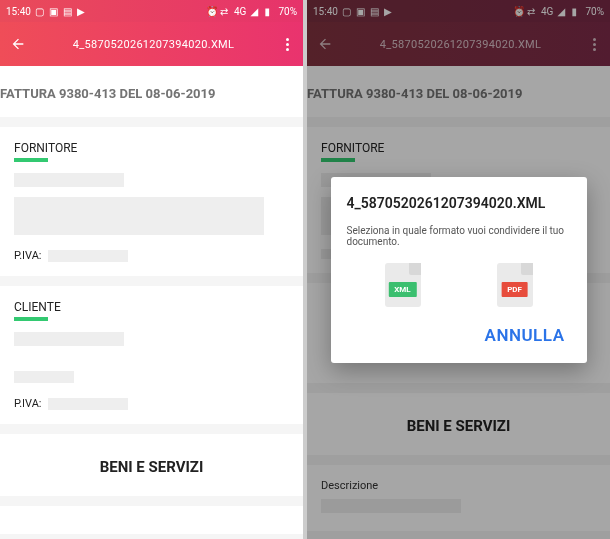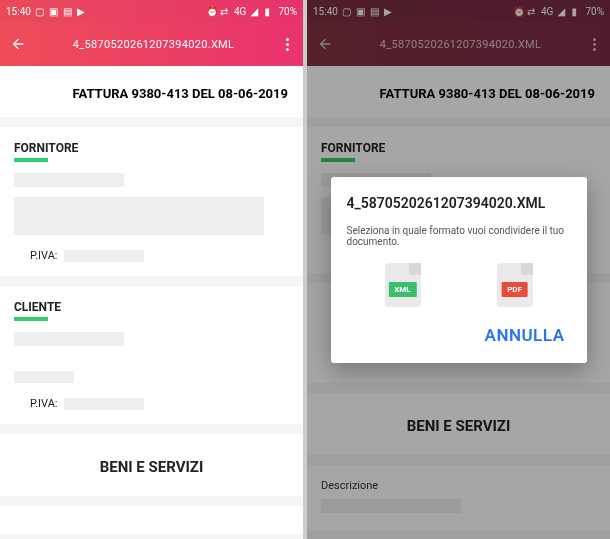--- a/index.html
+++ b/index.html
@@ -11,29 +11,29 @@
   .sb-icon { width: 10px; height: 10px; display: inline-block; }
   .appbar { height: 44px; background: linear-gradient(90deg, #ef4d58, #e9336e); color: #fff; display: flex; align-items: center; padding: 0 8px; font-size: 12px; position: relative; }
   .phone.right .appbar { background: linear-gradient(90deg, #823340, #7f2c4a); color: rgba(255,255,255,0.7); }
   .appbar .title { flex: 1; text-align: center; font-size: 11px; letter-spacing: 0.3px; }
   .back { width: 20px; height: 20px; display: flex; align-items: center; justify-content: center; }
   .menu { width: 16px; display: flex; flex-direction: column; gap: 2px; align-items: center; justify-content: center; }
   .menu span { width: 3px; height: 3px; border-radius: 50%; background: #fff; display: block; }
   .phone.right .menu span { background: rgba(255,255,255,0.7); }
   .content { background: #f5f5f5; height: calc(100% - 66px); overflow: hidden; }
   .card { background: #fff; margin: 0 0 10px 0; padding: 14px 14px; }
-  .invoice-title { text-align: right; font-weight: 700; font-size: 13px; color: #000000; padding: 20px 15px 16px; background: #fff; margin-bottom: 10px; }
-  .sec-title { font-weight: 700; font-size: 12px; color: #222; margin-bottom: 3px; }
+  .invoice-title { text-align: left; font-weight: 700; font-size: 13px; color: #737373; padding: 20px 0 16px; background: #fff; margin-bottom: 10px; }
+  .sec-title { font-weight: 400; font-size: 12px; color: #222; margin-bottom: 3px; }
   .underline { width: 34px; height: 4px; background: #33c971; margin-bottom: 10px; }
   .redact { background: #eee; display: inline-block; }
   .r-sm { width: 110px; height: 14px; }
   .r-lg { width: 250px; height: 38px; }
   .r-md { width: 80px; height: 12px; }
   .r-md2 { width: 140px; height: 14px; }
-  .fld { font-size: 11px; color: #222; margin-top: 10px; display: flex; align-items: center; gap: 6px; margin-left: 16px; }
+  .fld { font-size: 11px; color: #222; margin-top: 10px; display: flex; align-items: center; gap: 6px; }
   .lbl { color: #222; }
   .beni { text-align: center; font-weight: 700; font-size: 15px; color: #222; padding: 24px 0 20px; background: #fff; margin-bottom: 10px; }
   .desc-card { background: #fff; padding: 14px; }
   .desc-label { font-size: 11px; color: #333; margin-bottom: 6px; }
   .scrim { position: absolute; inset: 0; background: rgba(0,0,0,0.35); display: flex; align-items: center; justify-content: center; }
   .dialog { background: #fff; width: 256px; border-radius: 3px; padding: 18px 16px 10px; box-shadow: 0 8px 24px rgba(0,0,0,0.3); }
   .dlg-title { font-size: 14px; font-weight: 600; color: #222; margin-bottom: 14px; }
   .dlg-sub { font-size: 10px; color: #555; margin-bottom: 16px; }
   .dlg-opts { display: flex; justify-content: space-around; margin-bottom: 10px; }
   .fmt { display: flex; flex-direction: column; align-items: center; gap: 0; cursor: pointer; }

